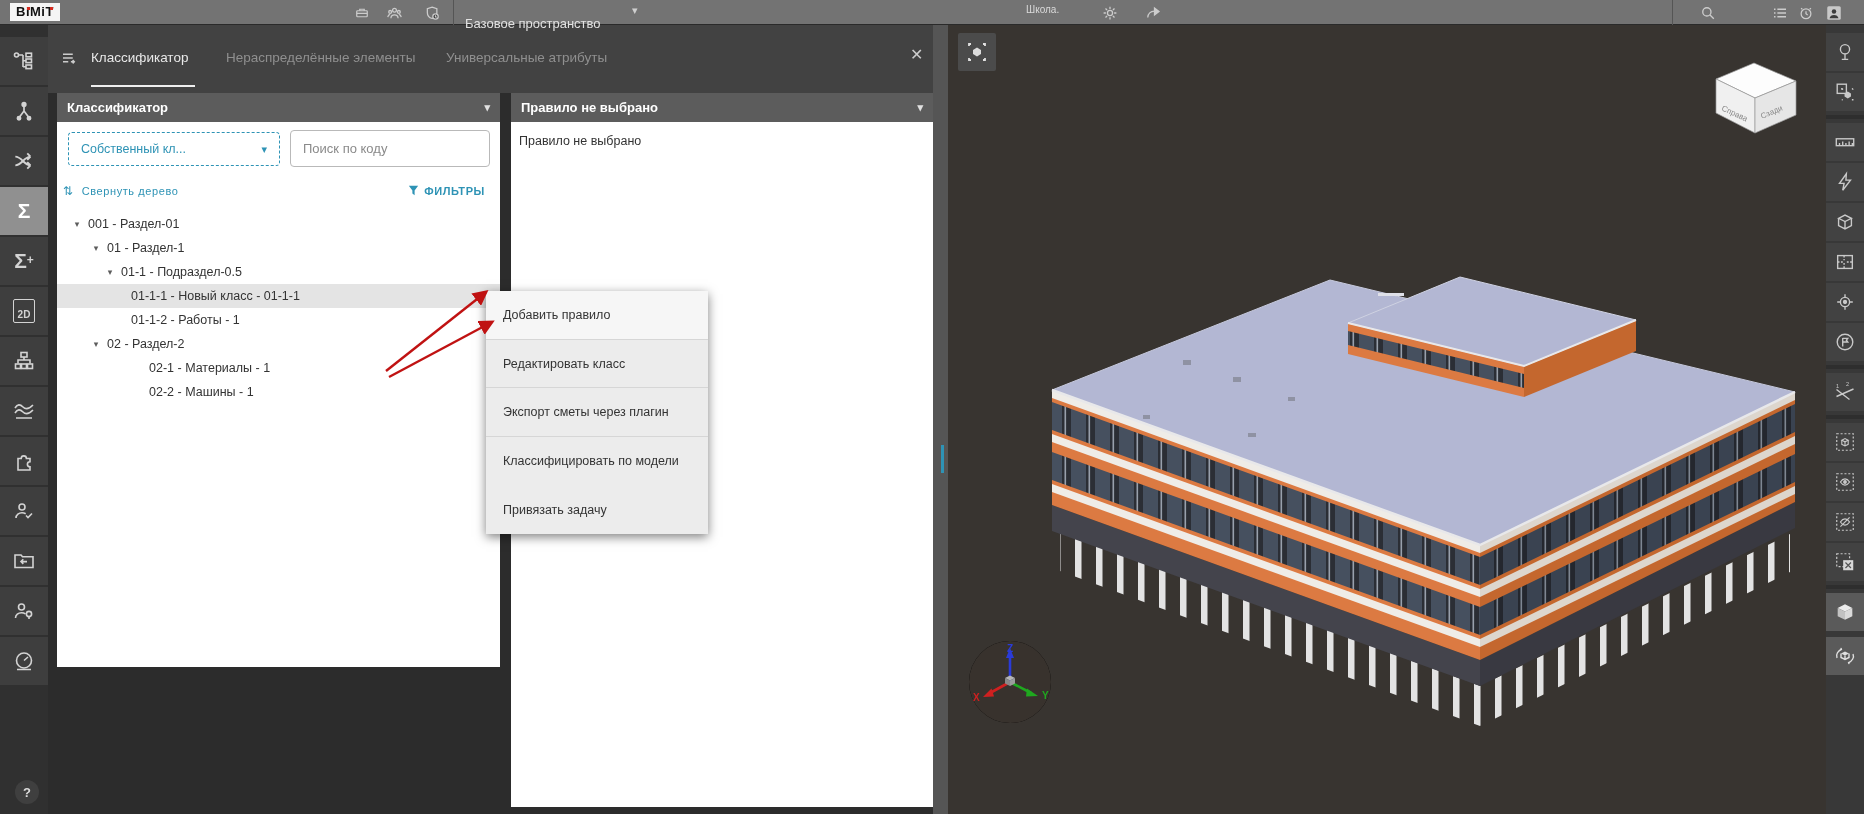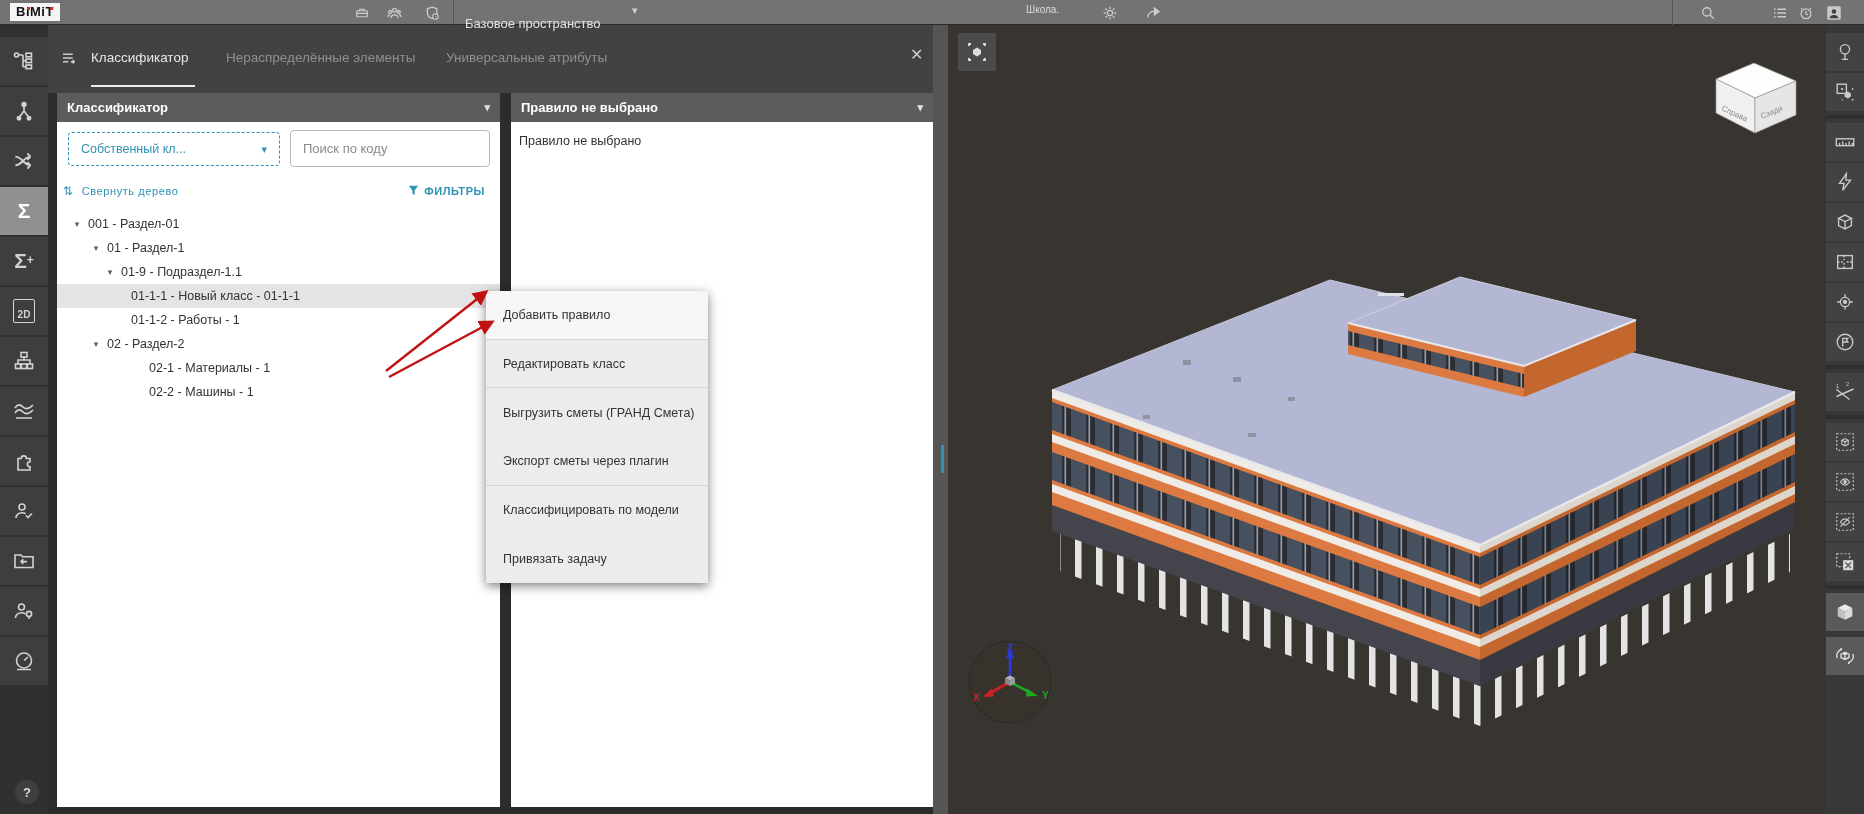--- a/index.html
+++ b/index.html
@@ -43,21 +43,21 @@
   .tab.active { color:#e8e8e8; }
   #tab-underline { position:absolute; left:43px; top:60px; width:104px; height:2px; background:#efefef; }
   #panel-close { position:absolute; left:862px; top:20px; color:#cccccc; font-size:16px; }
 
   .subpanel-hdr { position:absolute; height:29px; background:#5c5c5c; color:#ffffff;
     font-size:13px; font-weight:bold; display:flex; align-items:center; padding:0 10px; }
   .hdr-caret { margin-left:auto; color:#e0e0e0; font-size:11px; }
   .subpanel-body { position:absolute; background:#ffffff; }
 
   #cls-hdr { left:9px; top:68px; width:443px; }
-  #cls-body { left:9px; top:97px; width:443px; height:685px; }
+  #cls-body { left:9px; top:97px; width:443px; height:545px; }
   #rule-hdr { left:463px; top:68px; width:422px; }
   #rule-body { left:463px; top:97px; width:422px; height:685px; }
   #rule-empty { position:absolute; left:8px; top:12px; font-size:12.5px; color:#333; }
 
   #own-class-dd { position:absolute; left:11px; top:10px; width:212px; height:34px;
     border:1.5px dashed #2e93b5; border-radius:4px; color:#2e93b5; font-size:12.5px;
     display:flex; align-items:center; padding:0 12px; }
   #own-class-dd .hdr-caret { color:#2e93b5; }
   #code-search { position:absolute; left:233px; top:8px; width:200px; height:37px;
     border:1px solid #b9b9b9; border-radius:4px; font-size:13px; padding:0 12px; color:#444;
@@ -297,21 +297,21 @@
       <div class="trow pl0">
           <span class="tcaret">▾</span>
           <span>001 - Раздел-01</span>
         </div>
       <div class="trow pl1">
           <span class="tcaret">▾</span>
           <span>01 - Раздел-1</span>
         </div>
       <div class="trow pl2">
           <span class="tcaret">▾</span>
-          <span>01-9 - Подраздел-1.1</span>
+          <span>01-1 - Подраздел-0.5</span>
         </div>
       <div class="trow pl3 selected">
           <span>01-1-1 - Новый класс - 01-1-1</span>
         </div>
       <div class="trow pl3">
           <span>01-1-2 - Работы - 1</span>
         </div>
       <div class="trow pl1">
           <span class="tcaret">▾</span>
           <span>02 - Раздел-2</span>
@@ -330,21 +330,20 @@
     <span class="hdr-caret">▾</span>
   </div>
   <div class="subpanel-body" id="rule-body">
     <span id="rule-empty">Правило не выбрано</span>
   </div>
 </div>
 
 <div id="ctxmenu">
   <div class="mitem hl sep">Добавить правило</div>
   <div class="mitem sep">Редактировать класс</div>
-  <div class="mitem">Выгрузить сметы (ГРАНД Смета)</div>
   <div class="mitem sep">Экспорт сметы через плагин</div>
   <div class="mitem">Классифицировать по модели</div>
   <div class="mitem">Привязать задачу</div>
 </div>
 
 <div id="gutter">
   <div id="gutter-handle"></div>
 </div>
 
 <div id="viewport">

